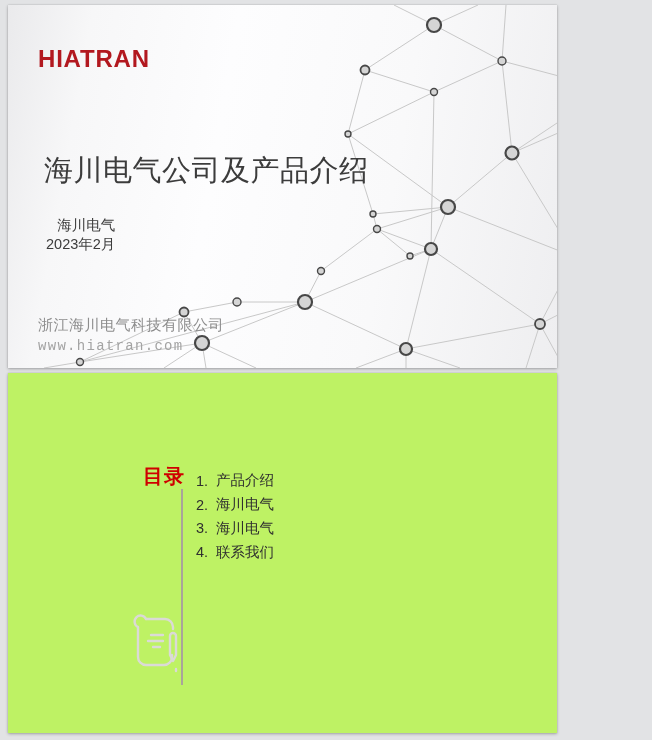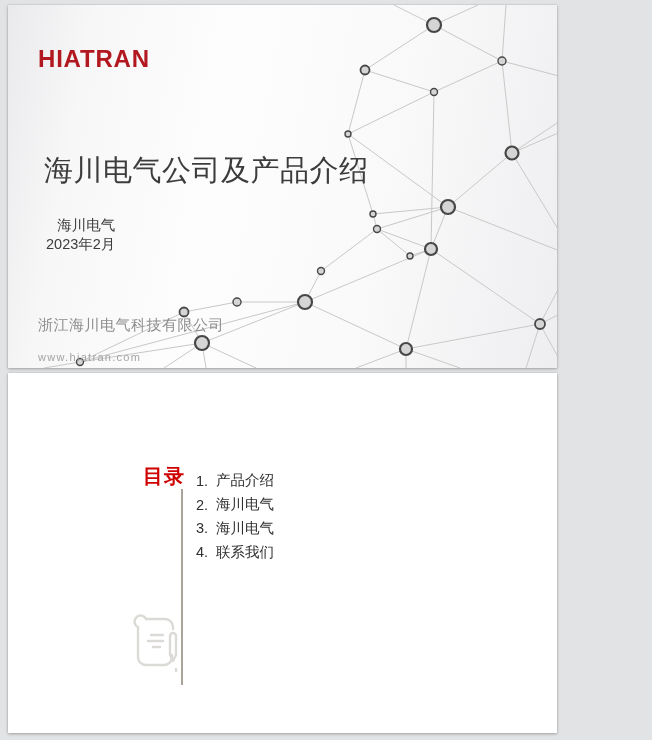--- a/index.html
+++ b/index.html
@@ -13,41 +13,41 @@
     position:absolute;left:8px;width:549px;
     box-shadow:0 1px 3px rgba(0,0,0,.28), 0 0 1px rgba(0,0,0,.2);
     overflow:hidden;
   }
   .slide1{
     top:5px;height:363px;
     background:linear-gradient(100deg,#eaeaec 0%,#f7f7f8 14%,#fdfdfe 38%,#f9f9fa 68%,#eeeef0 100%);
   }
   .slide2{
     top:373px;height:360px;
-    background:#ffffff;
+    background:#bef264;
   }
   .network-svg{position:absolute;left:0;top:0;pointer-events:none;}
 
   .logo{
     position:absolute;left:30px;top:40px;
     font-size:24px;font-weight:800;letter-spacing:.8px;
     color:#b2181f;
   }
   .main-title{
     position:absolute;left:36px;top:146px;
     font-size:29px;font-weight:400;color:#3c3c3c;letter-spacing:.5px;
     white-space:nowrap;
   }
   .subtitle{
     position:absolute;left:38px;top:211px;
     font-size:14.5px;line-height:19px;color:#3c3c3c;text-align:right;
   }
   .footer{position:absolute;left:30px;top:311px;}
   .footer-company{font-size:15px;color:#8d8d8d;letter-spacing:.5px;}
-  .footer-url{font-size:11px;color:#a3a3a3;letter-spacing:1.3px;margin-top:16px;font-family:Liberation Sans, sans-serif;}
+  .footer-url{font-size:14px;color:#a3a3a3;letter-spacing:1.3px;margin-top:3px;font-family:Liberation Mono, monospace;}
 
   .toc-heading{
     position:absolute;left:135px;top:90px;
     font-size:20px;font-weight:800;color:#cf0000;letter-spacing:1px;
   }
   .toc-divider{
     position:absolute;left:173px;top:116px;
     width:1.5px;height:196px;background:#a9a49a;
   }
   .toc-list{

